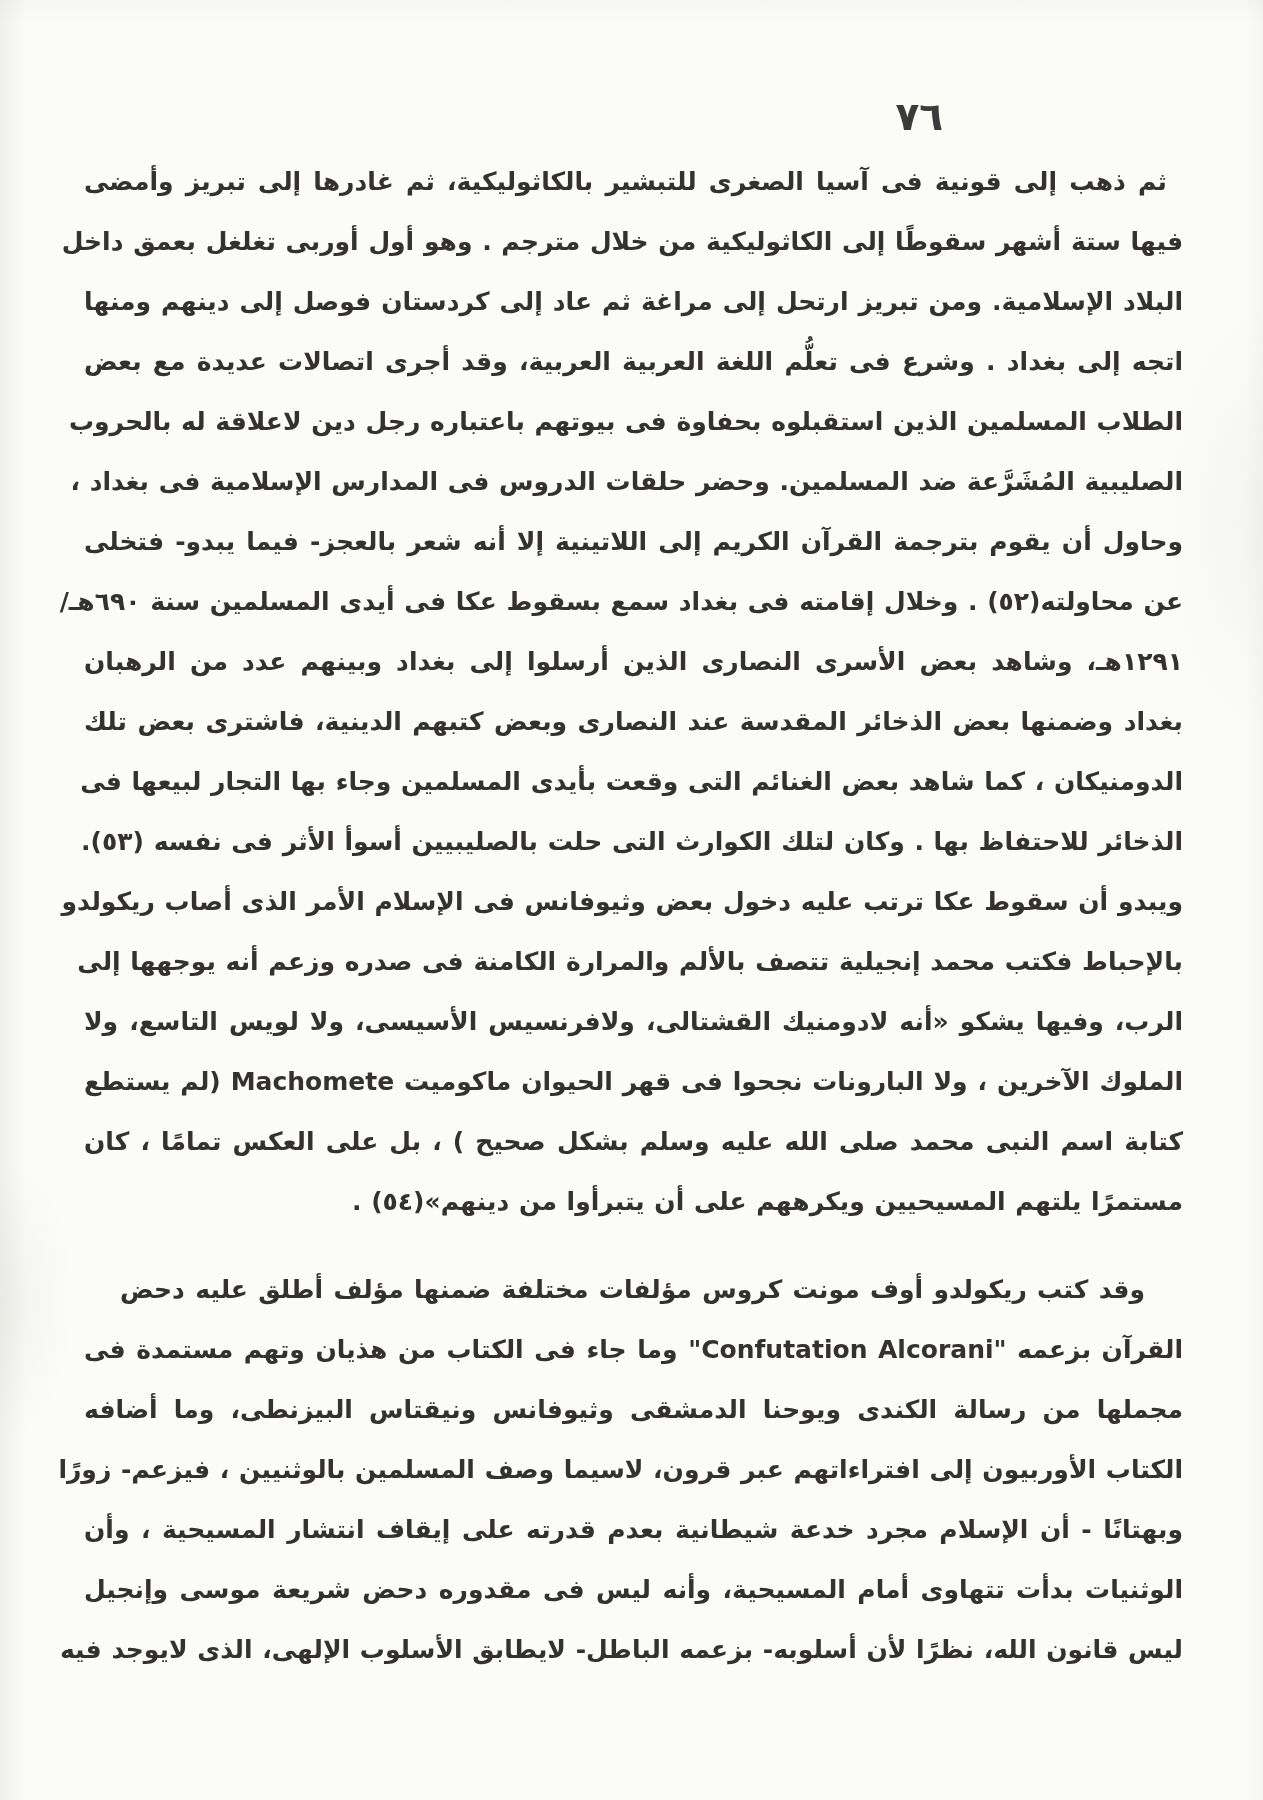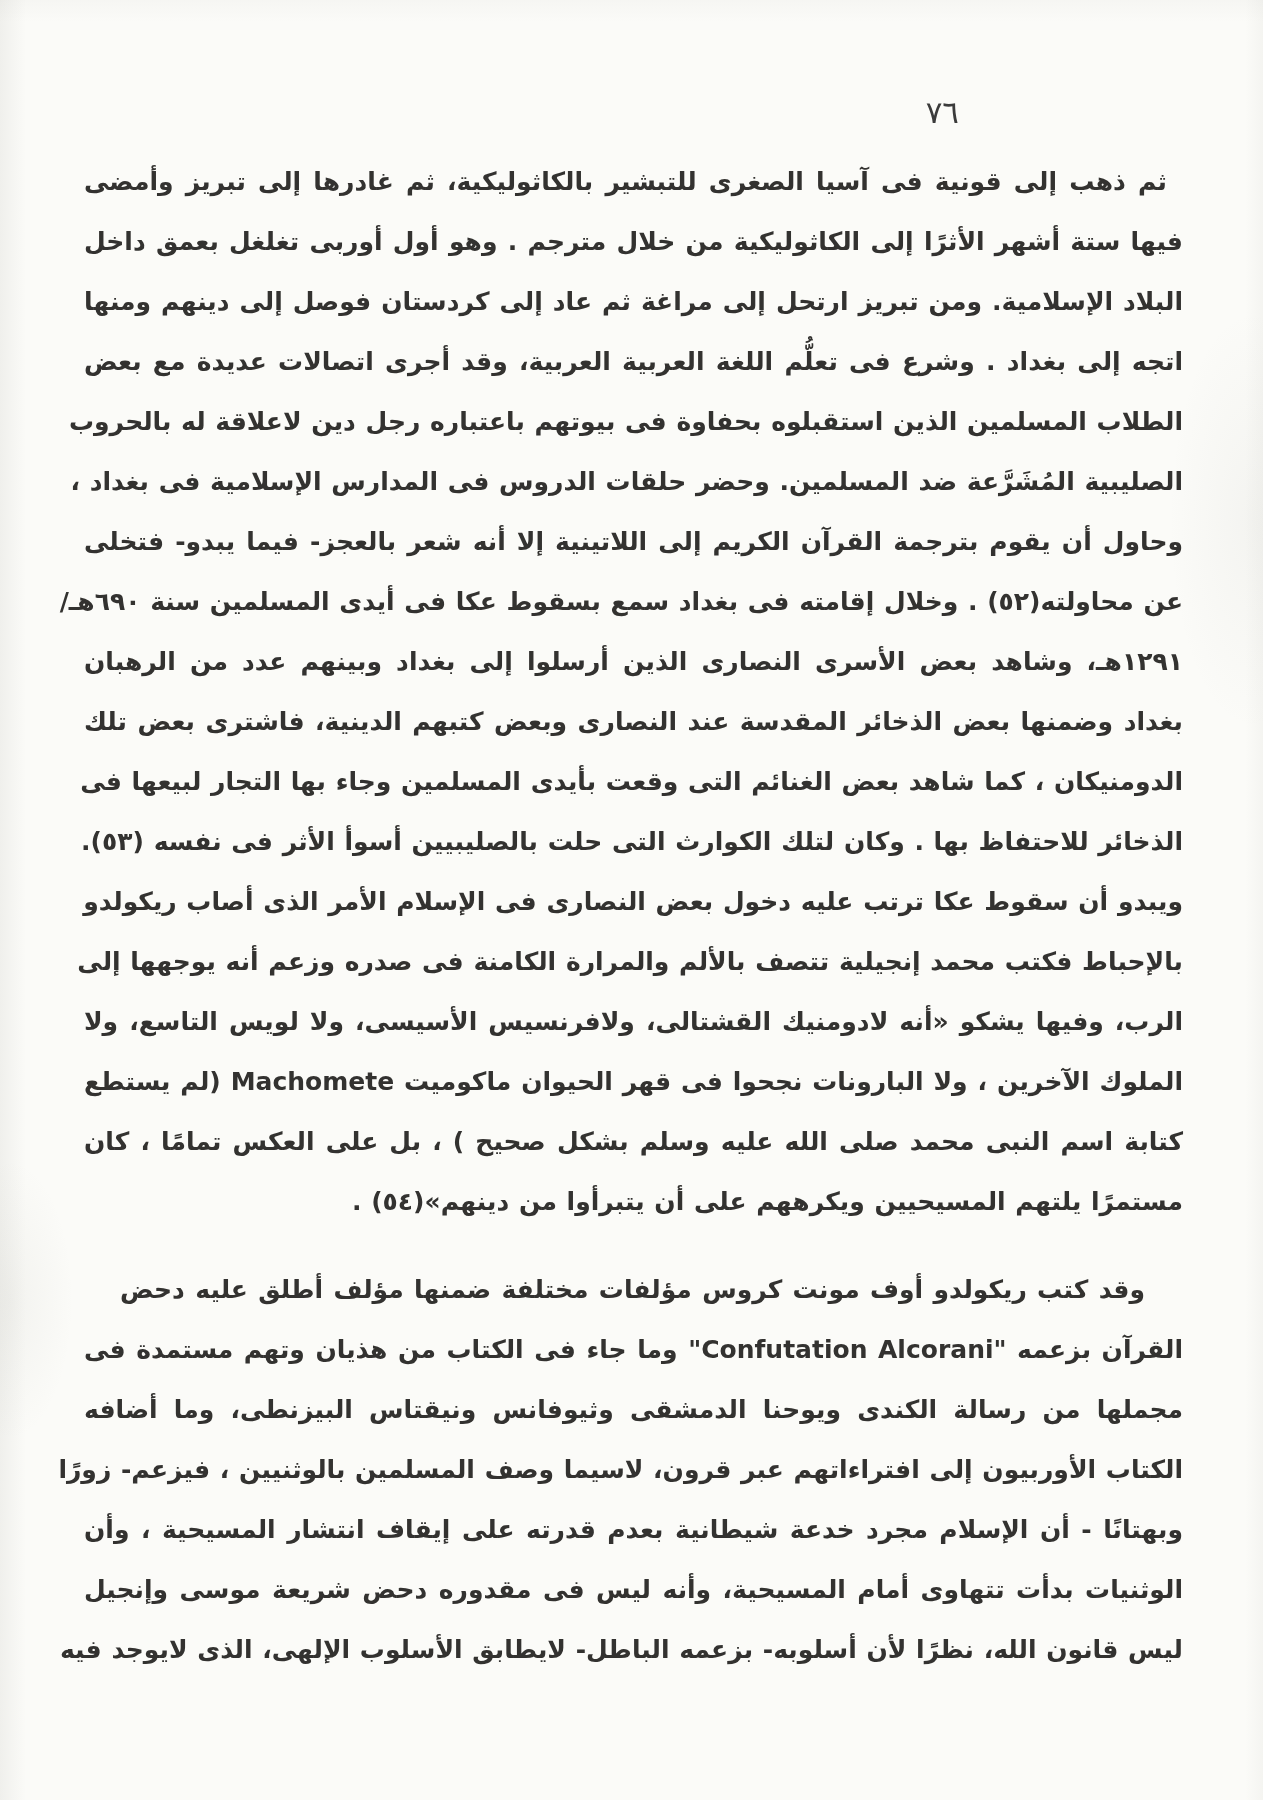--- a/index.html
+++ b/index.html
@@ -22,23 +22,23 @@
     background:
       linear-gradient(to right, rgba(90,90,80,0.07), rgba(0,0,0,0) 26px),
       linear-gradient(to left, rgba(120,120,110,0.05), rgba(0,0,0,0) 18px),
       linear-gradient(to bottom, rgba(120,120,110,0.04), rgba(0,0,0,0) 22px),
       radial-gradient(ellipse 120px 300px at 1253px 520px, rgba(130,130,120,0.06), rgba(0,0,0,0) 70%),
       radial-gradient(ellipse 90px 200px at 10px 1300px, rgba(130,130,120,0.07), rgba(0,0,0,0) 70%);
   }
   .page-number {
     position: absolute;
     top: 94px;
-    right: 304px;
-    font-size: 31px;
-    font-weight: normal;
+    right: 320px;
+    font-size: 39px;
+    font-weight: bold;
     color: #3b3b3b;
     letter-spacing: 1px;
   }
   .text-block {
     position: absolute;
     top: 152px;
     right: 80px;
     left: 84px;
     color: #333230;
     font-size: 25px;
@@ -76,32 +76,32 @@
 <body>
 
 <div class="scan-overlay"></div>
 
 <div class="page-number">٧٦</div>
 
 <div class="text-block">
 
   <div class="paragraph">
     <div class="line p1-first">ثم ذهب إلى قونية فى آسيا الصغرى للتبشير بالكاثوليكية، ثم غادرها إلى تبريز وأمضى</div>
-    <div class="line">فيها ستة أشهر الأثرًا إلى الكاثوليكية من خلال مترجم . وهو أول أوربى تغلغل بعمق داخل</div>
+    <div class="line">فيها ستة أشهر سقوطًا إلى الكاثوليكية من خلال مترجم . وهو أول أوربى تغلغل بعمق داخل</div>
     <div class="line">البلاد الإسلامية. ومن تبريز ارتحل إلى مراغة ثم عاد إلى كردستان فوصل إلى دينهم ومنها</div>
     <div class="line">اتجه إلى بغداد . وشرع فى تعلُّم اللغة العربية العربية، وقد أجرى اتصالات عديدة مع بعض</div>
     <div class="line">الطلاب المسلمين الذين استقبلوه بحفاوة فى بيوتهم باعتباره رجل دين لاعلاقة له بالحروب</div>
     <div class="line">الصليبية المُشَرَّعة ضد المسلمين. وحضر حلقات الدروس فى المدارس الإسلامية فى بغداد ،</div>
     <div class="line">وحاول أن يقوم بترجمة القرآن الكريم إلى اللاتينية إلا أنه شعر بالعجز- فيما يبدو- فتخلى</div>
     <div class="line">عن محاولته(٥٢) . وخلال إقامته فى بغداد سمع بسقوط عكا فى أيدى المسلمين سنة ٦٩٠هـ/</div>
     <div class="line">١٢٩١هـ، وشاهد بعض الأسرى النصارى الذين أرسلوا إلى بغداد وبينهم عدد من الرهبان</div>
     <div class="line">بغداد وضمنها بعض الذخائر المقدسة عند النصارى وبعض كتبهم الدينية، فاشترى بعض تلك</div>
     <div class="line">الدومنيكان ، كما شاهد بعض الغنائم التى وقعت بأيدى المسلمين وجاء بها التجار لبيعها فى</div>
     <div class="line">الذخائر للاحتفاظ بها . وكان لتلك الكوارث التى حلت بالصليبيين أسوأ الأثر فى نفسه (٥٣).</div>
-    <div class="line">ويبدو أن سقوط عكا ترتب عليه دخول بعض النصارى فى الإسلام الأمر الذى أصاب ريكولدو</div>
+    <div class="line">ويبدو أن سقوط عكا ترتب عليه دخول بعض وثيوفانس فى الإسلام الأمر الذى أصاب ريكولدو</div>
     <div class="line">بالإحباط  فكتب محمد إنجيلية تتصف بالألم والمرارة الكامنة فى صدره وزعم أنه يوجهها إلى</div>
     <div class="line">الرب، وفيها يشكو «أنه لادومنيك القشتالى، ولافرنسيس الأسيسى، ولا لويس التاسع، ولا</div>
     <div class="line">الملوك الآخرين ، ولا البارونات نجحوا فى قهر الحيوان ماكوميت Machomete (لم يستطع</div>
     <div class="line">كتابة اسم النبى محمد صلى الله عليه وسلم بشكل صحيح ) ، بل على العكس تمامًا ، كان</div>
     <div class="line no-justify">مستمرًا يلتهم المسيحيين ويكرههم على أن يتبرأوا من دينهم»(٥٤) .</div>
   </div>
 
   <div class="paragraph">
     <div class="line p2-first">وقد كتب ريكولدو أوف مونت كروس مؤلفات مختلفة ضمنها مؤلف أطلق عليه دحض</div>
     <div class="line">القرآن بزعمه "Confutation Alcorani" وما جاء فى الكتاب من هذيان وتهم مستمدة فى</div>

